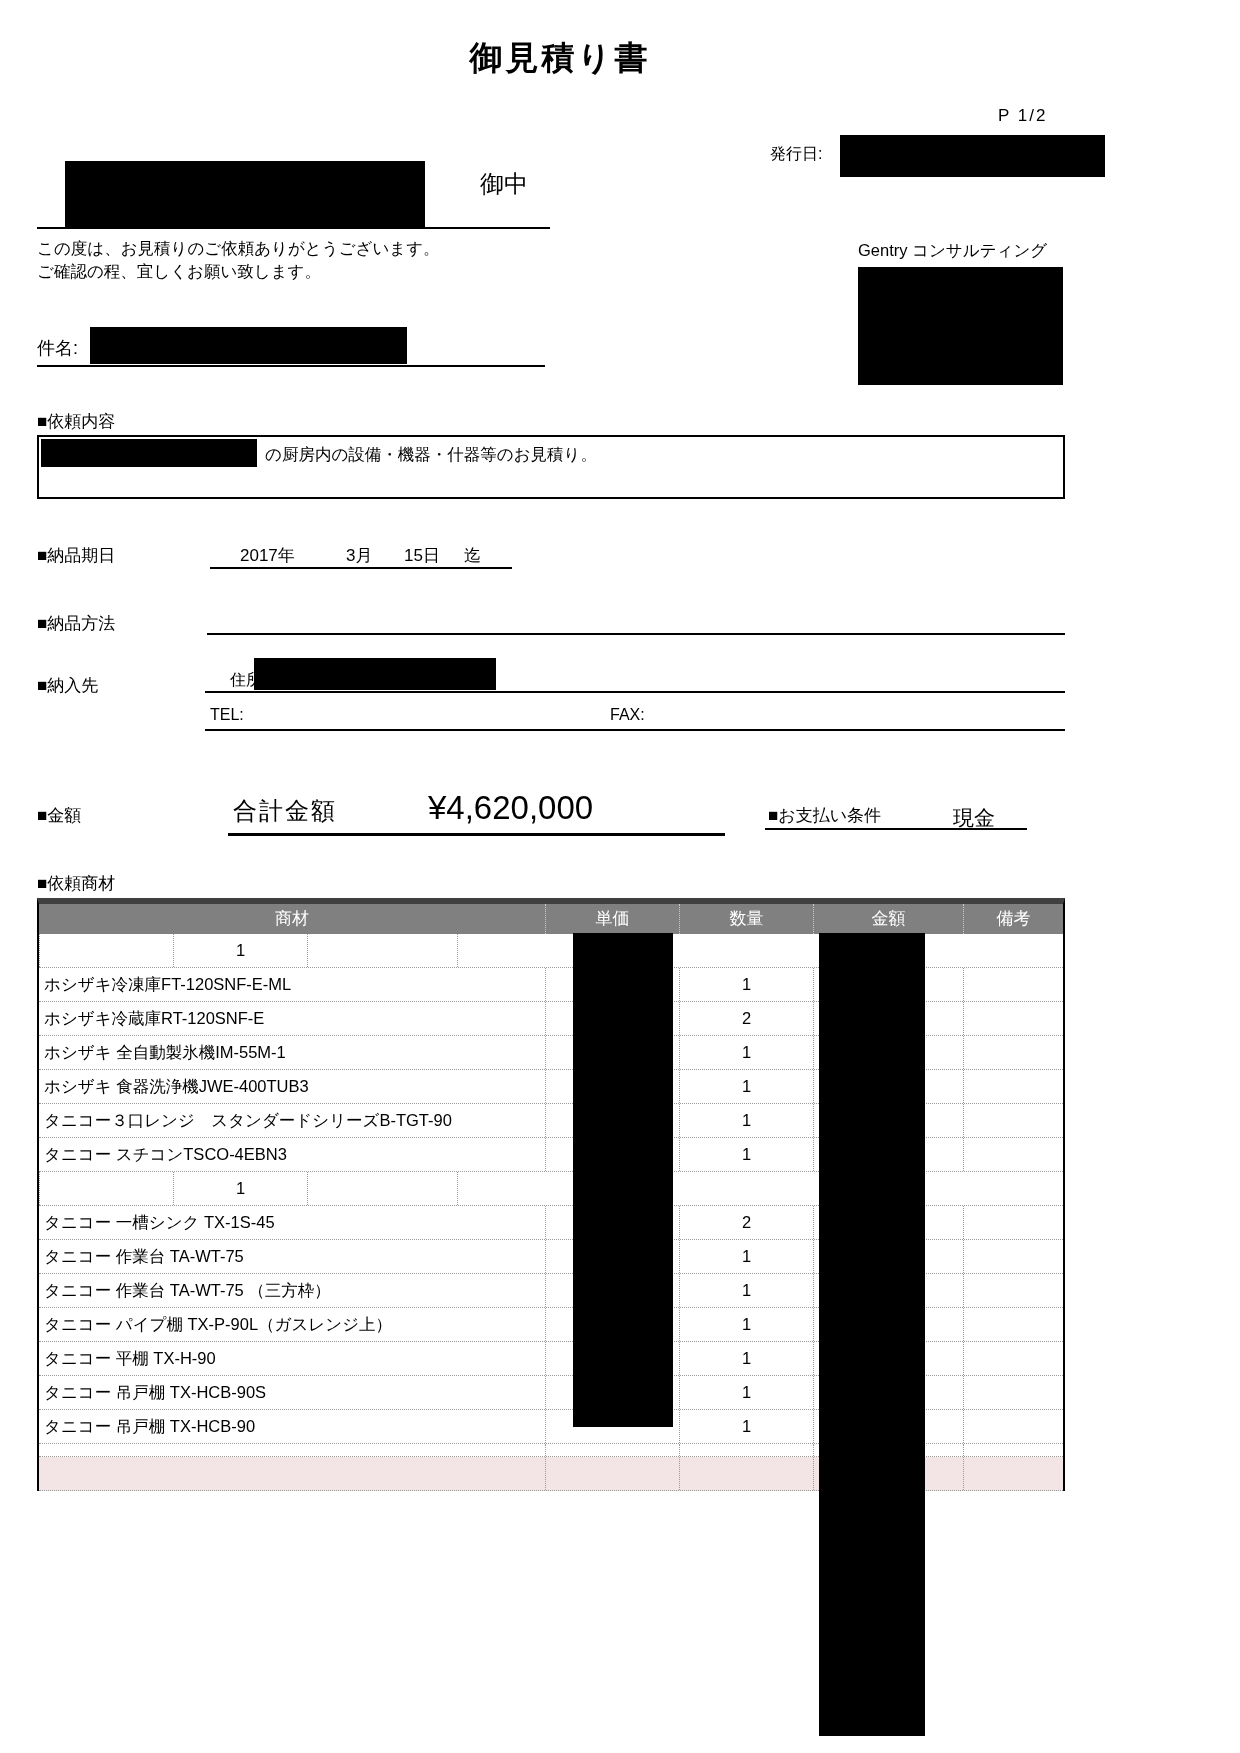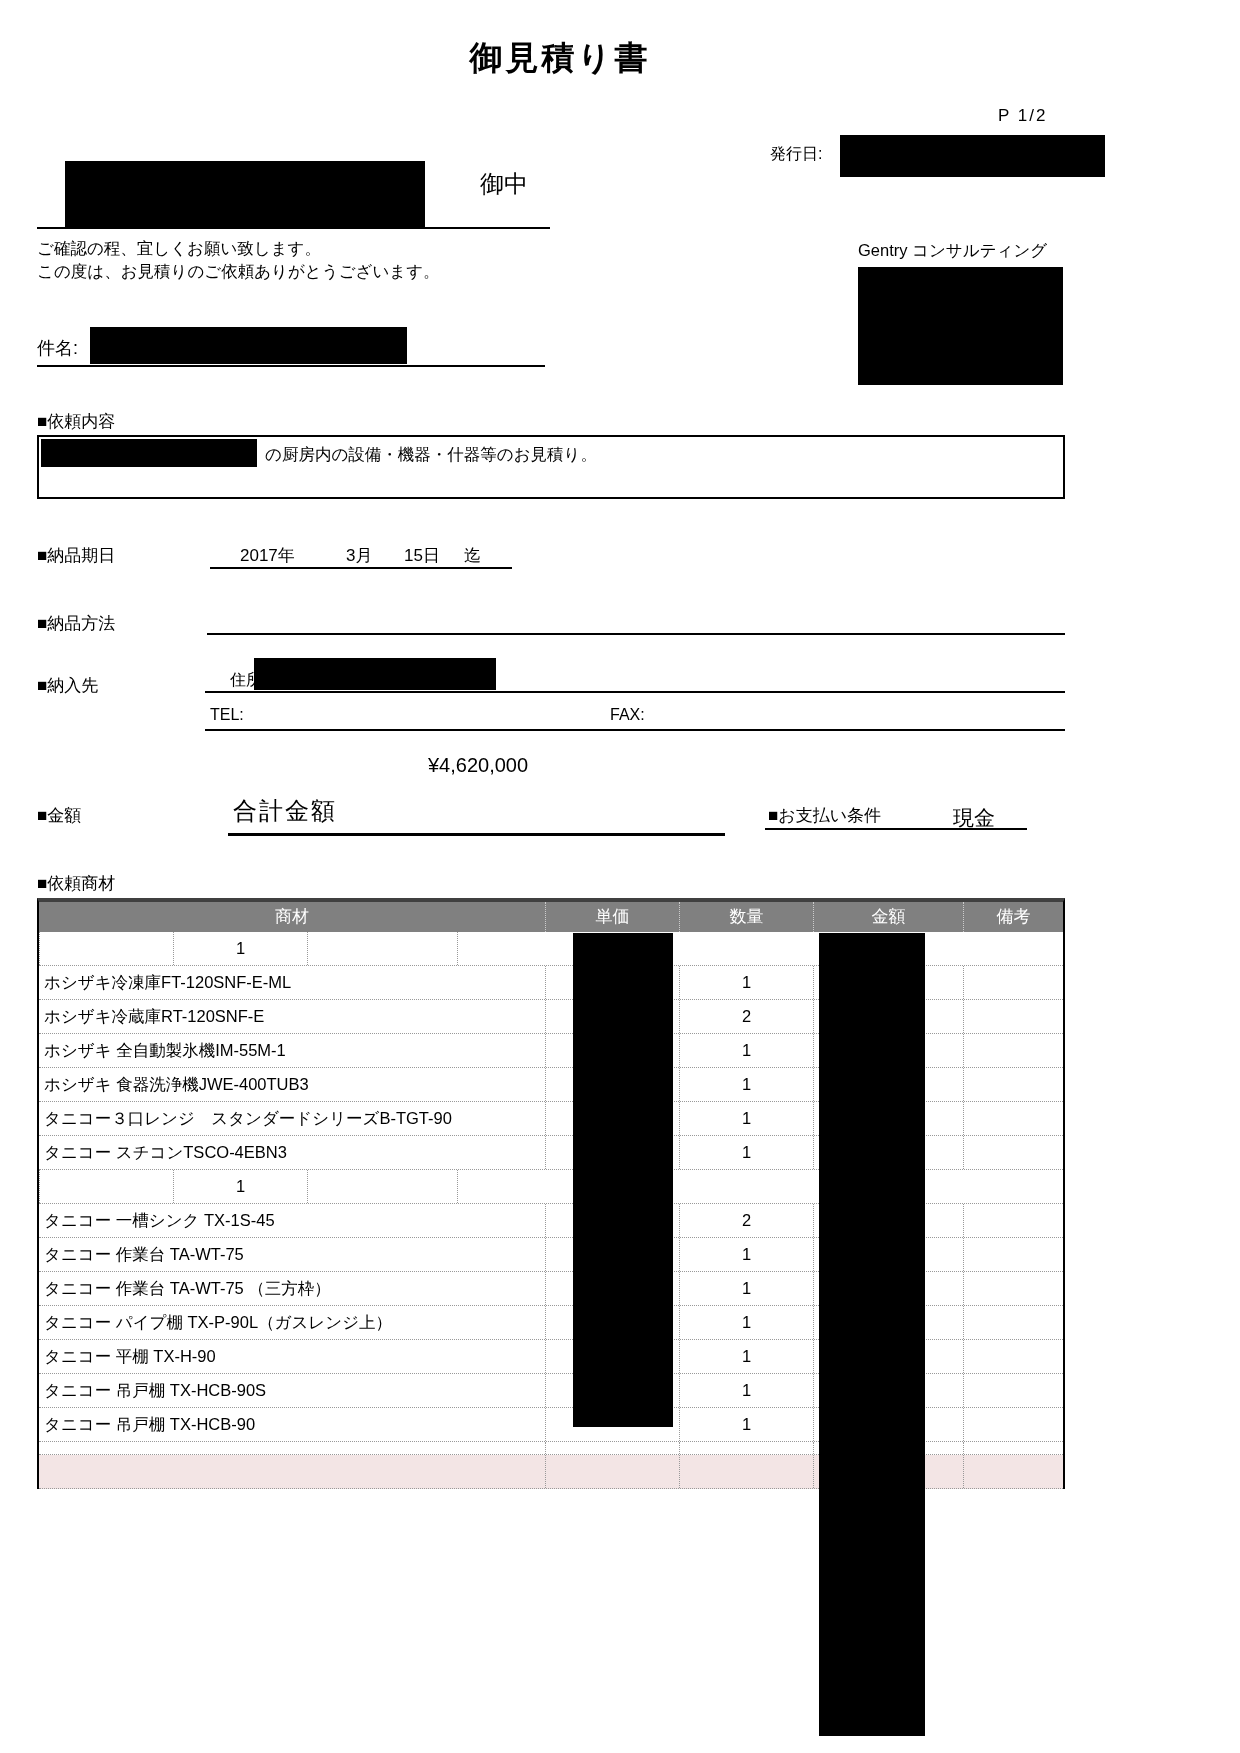--- a/index.html
+++ b/index.html
@@ -20,26 +20,26 @@
   .honorific{left:480px;top:168px;font-size:24px;}
   .greeting{left:37px;top:237px;font-size:16.5px;line-height:23px;}
   .issuer-name{left:858px;top:240px;font-size:16.5px;}
   .subject-label{left:37px;top:336px;font-size:18px;}
   .sec-heading{font-size:17px;}
   .request-box{left:37px;top:435px;width:1028px;height:64px;border:2px solid #000;position:absolute;padding-left:28px;}
   .request-text{position:absolute;left:226px;top:7px;font-size:16.5px;}
   .date-part{top:544px;font-size:17px;}
   .addr-label{font-size:16px;}
   .total-label{left:233px;top:795px;font-size:24px;letter-spacing:2px;}
-  .total-value{left:428px;top:754px;font-size:20px;}
+  .total-value{left:428px;top:789px;font-size:33px;}
   .pay-heading{left:768px;top:804px;font-size:17px;}
   .pay-value{left:953px;top:804px;font-size:21px;}
   .items-heading{left:37px;top:872px;font-size:17px;}
 
-  .itable{position:absolute;left:37px;top:898px;width:1028px;border-top:4px solid #404040;border-left:2px solid #000;border-right:2px solid #000;}
+  .itable{position:absolute;left:37px;top:898px;width:1028px;border-top:6px solid #404040;border-left:2px solid #000;border-right:2px solid #000;}
   .thead{display:flex;height:30px;background:var(--header-bg);color:var(--header-fg);font-size:17px;}
   .th{line-height:30px;text-align:center;}
   .tr{display:flex;height:34px;border-bottom:1px dotted #999;font-size:16.5px;background:#fff;}
   .td{height:100%;line-height:32px;overflow:hidden;white-space:nowrap;}
   .col-name{width:506px;}
   .col-price{width:134px;border-left:1px dotted #999;}
   .col-qty{width:134px;border-left:1px dotted #999;text-align:center;}
   .col-amount{width:150px;border-left:1px dotted #999;}
   .col-note{width:100px;border-left:1px dotted #999;}
   .thead .col-price,.thead .col-qty,.thead .col-amount,.thead .col-note{border-left:1px dotted #ccc;}
@@ -56,22 +56,22 @@
   <div class="abs page-indicator">P 1/2</div>
 
   <div class="abs issue-label">発行日:</div>
   <div class="redaction" style="left:840px;top:135px;width:265px;height:42px;"></div>
 
   <div class="redaction" style="left:65px;top:161px;width:360px;height:66px;"></div>
   <div class="abs honorific">御中</div>
   <div class="rule" style="left:37px;top:227px;width:513px;"></div>
 
   <div class="abs greeting">
+    <div>この度は、お見積りのご依頼ありがとうございます。</div>
     <div>ご確認の程、宜しくお願い致します。</div>
-    <div>この度は、お見積りのご依頼ありがとうございます。</div>
   </div>
 
   <div class="abs issuer-name">Gentry コンサルティング</div>
   <div class="redaction" style="left:858px;top:267px;width:205px;height:118px;"></div>
 
   <div class="abs subject-label">件名:</div>
   <div class="redaction" style="left:90px;top:327px;width:317px;height:37px;"></div>
   <div class="rule" style="left:37px;top:365px;width:508px;"></div>
 
   <div class="abs sec-heading" style="left:37px;top:410px;">■依頼内容</div>

